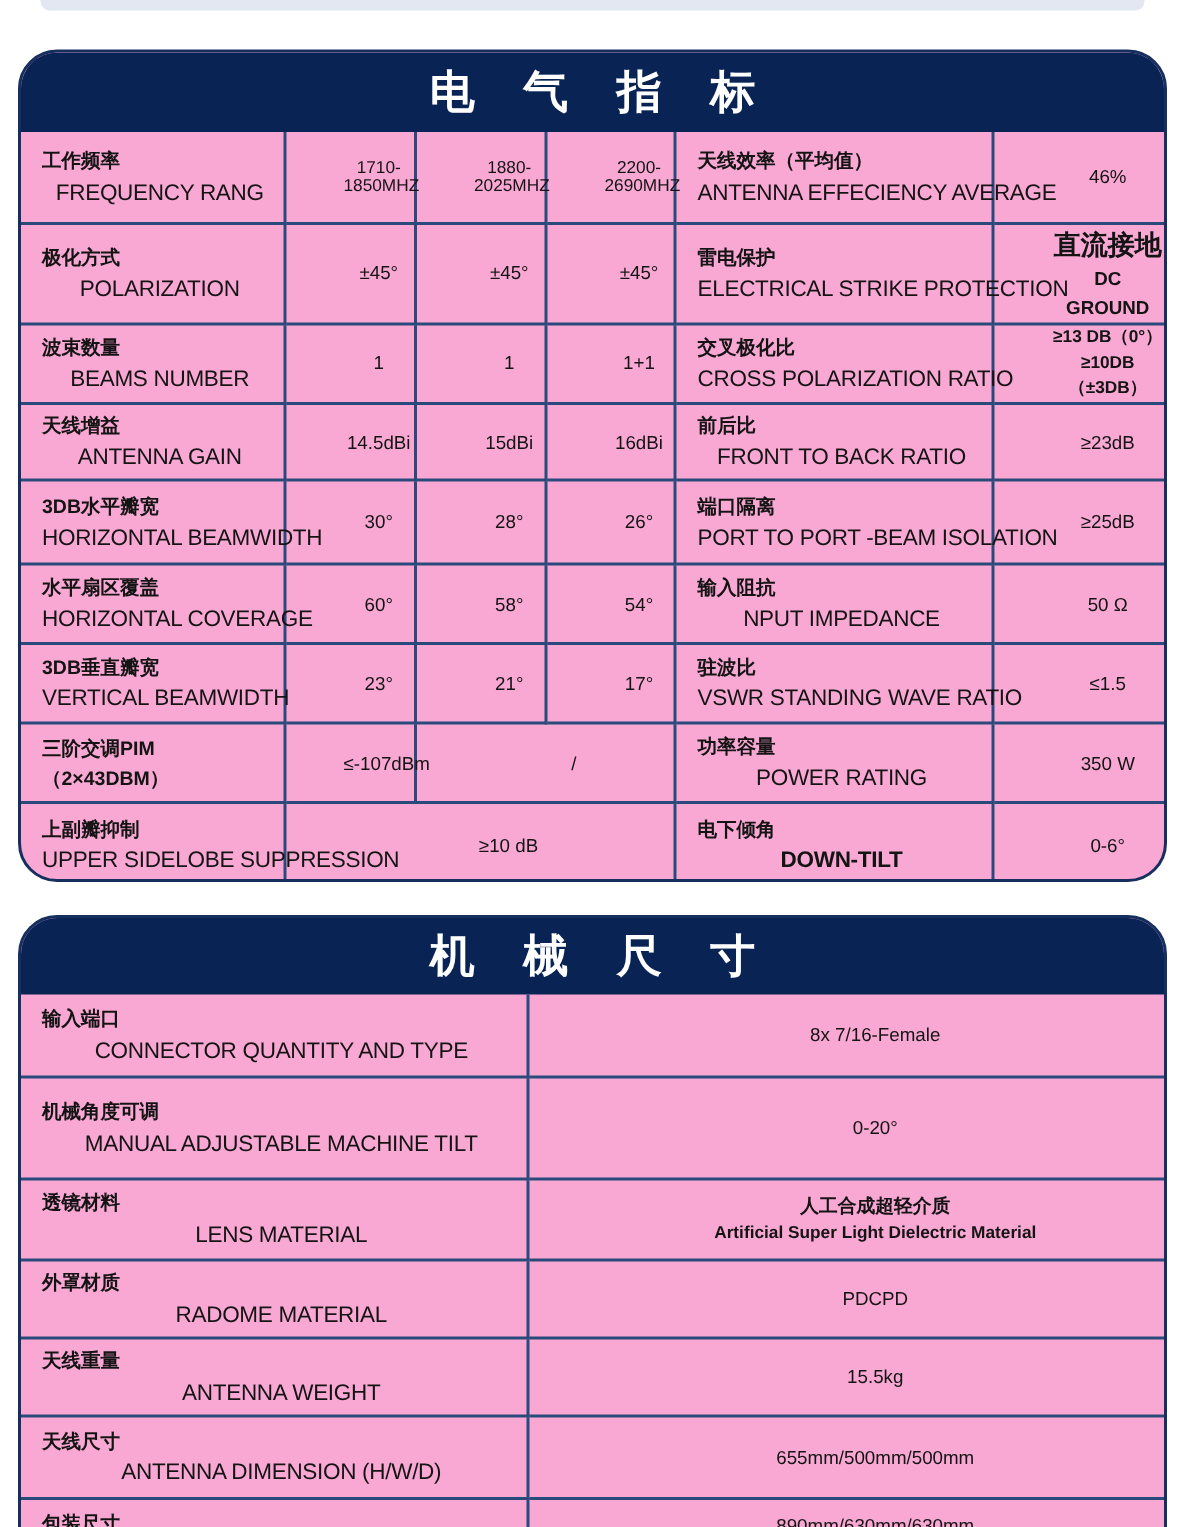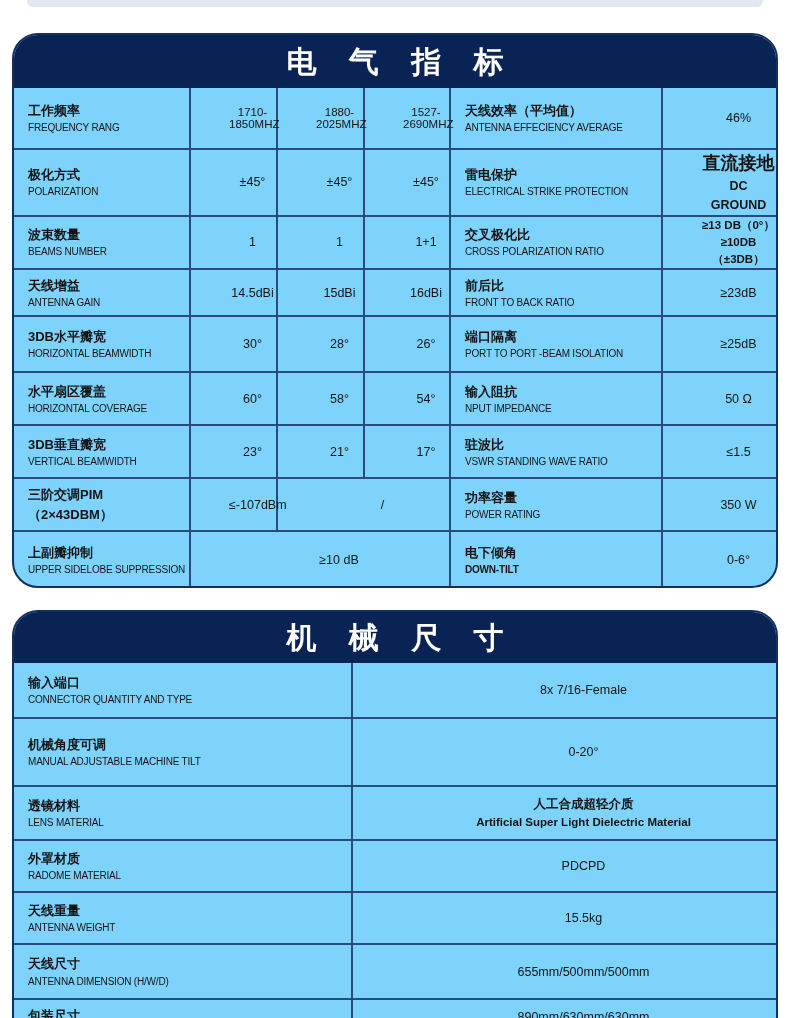--- a/index.html
+++ b/index.html
@@ -6,39 +6,39 @@
   body{
     width:790px;height:1018px;overflow:hidden;background:#ffffff;
     font-family:"Liberation Sans",sans-serif;color:#141414;position:relative;
   }
   .top-strip{
     position:absolute;left:27px;top:0;width:736px;height:7px;
     background:#e2e7f1;border-radius:0 0 6px 6px;
   }
   .panel{
     position:absolute;left:12px;width:762px;
-    border:2px solid #152f5e;border-radius:26px;overflow:hidden;background:#7dd3fc;
+    border:2px solid #152f5e;border-radius:26px;overflow:hidden;background:#f9a8d4;
   }
   #elec-panel{top:33px;height:551px;}
   #mech-panel{top:610px;height:470px;}
   .panel-header{
     background:#0a2355;color:#ffffff;font-weight:bold;font-size:30px;
     letter-spacing:12px;text-align:center;text-indent:12px;
   }
   #elec-panel .panel-header{height:53px;line-height:53px;}
   #mech-panel .panel-header{height:51px;line-height:51px;}
   table{border-collapse:collapse;width:100%;table-layout:fixed;}
   td{border:2px solid #2a4a7c;vertical-align:middle;padding:0;}
   tr:first-child td{border-top:0;}
   tr:last-child td{border-bottom:0;}
   td:first-child{border-left:0;border-radius:30px;}
   td:last-child{border-right:0;}
   .label-cell{padding:4px 4px 4px 14px;text-align:left;}
   .zh{display:block;font-weight:bold;font-size:13px;line-height:1.55;}
-  .en{display:block;font-size:10px;line-height:1.4;letter-spacing:-0.2px;white-space:nowrap;}
+  .en{display:block;font-size:15px;line-height:1.4;letter-spacing:-0.2px;white-space:nowrap;text-align:center;}
   .en.bold{font-weight:bold;}
   .val{text-align:center;font-size:12.5px;padding-left:38px;}
   .val .line{display:block;line-height:1.5;font-weight:bold;}
   .small{font-size:11.5px;}
   
   #elec-panel col.c-label{width:176px;}
   #elec-panel col.c-v{width:87px;}
   #elec-panel col.c-v3{width:86px;}
   #elec-panel col.c-rlabel{width:212px;}
   
@@ -61,21 +61,21 @@
         <col>
       </colgroup>
     <tbody>
         <tr style="height:61px">
       <td class="label-cell">
             <span class="zh">工作频率</span>
             <span class="en">FREQUENCY RANG</span>
           </td>
       <td class="val small">1710-1850MHZ</td>
       <td class="val small">1880-2025MHZ</td>
-      <td class="val small">1527-2690MHZ</td>
+      <td class="val small">2200-2690MHZ</td>
       <td class="label-cell">
             <span class="zh">天线效率（平均值）</span>
             <span class="en">ANTENNA EFFECIENCY AVERAGE</span>
           </td>
       <td class="val">46%</td>
     </tr>
     <tr style="height:51px">
       <td class="label-cell">
             <span class="zh">极化方式</span>
             <span class="en">POLARIZATION</span>

